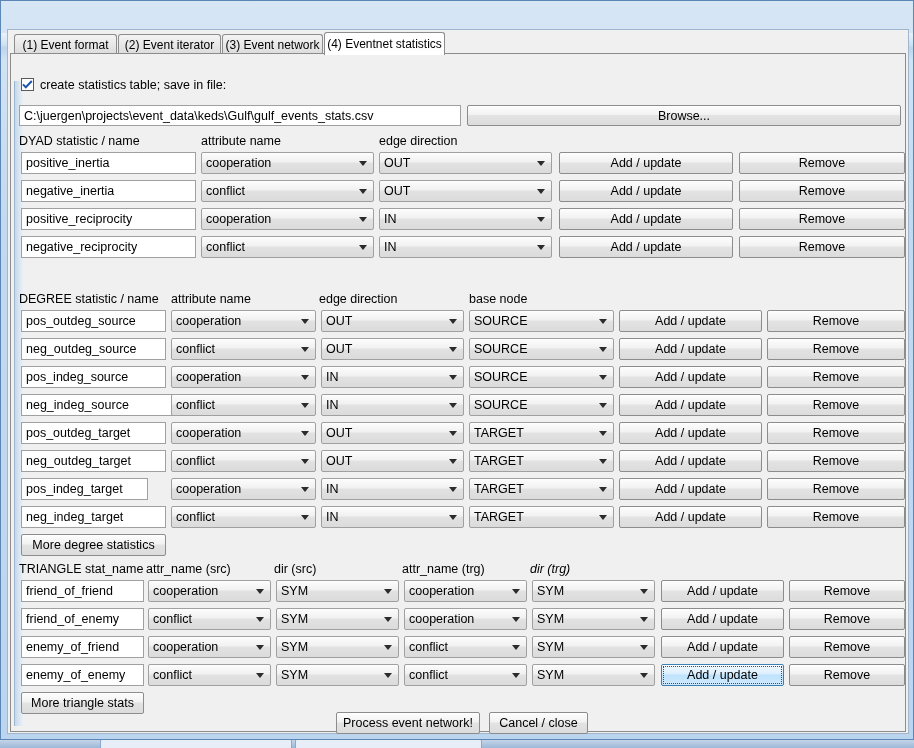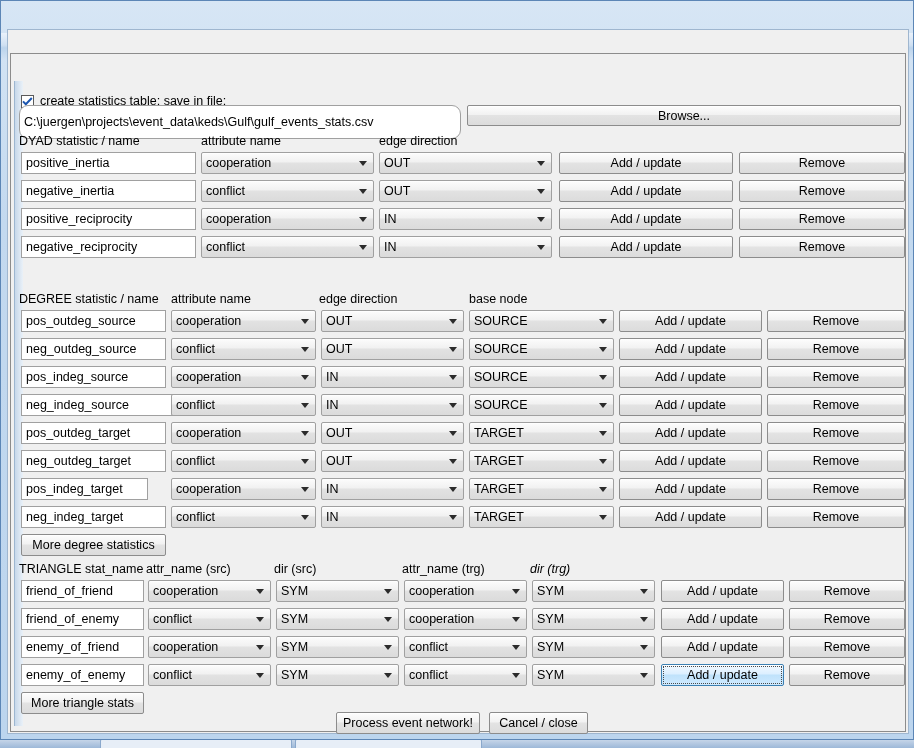--- a/index.html
+++ b/index.html
@@ -105,21 +105,21 @@
   }
 
   
   .rail {
     position: absolute; left: 3px; top: 27px; width: 8px; height: 645px;
     background: linear-gradient(90deg,#c7d8ea,#eaf1f8);
     border-left: 1px solid #9db6d0;
   }
 
   
-  .chk-row { position: absolute; left: 10px; top: 24px; display:flex; align-items:center; gap:6px;margin-top:16px; }
+  .chk-row { position: absolute; left: 10px; top: 24px; display:flex; align-items:flex-start; gap:6px; }
   .chkbox {
     width: 13px; height: 13px; background:#fff;
     border: 1px solid #5a5a5a; box-sizing: border-box;
     display:flex; align-items:center; justify-content:center;
     cursor:pointer;
   }
   .chkbox svg { display:block; }
   .chk-label { font-size: 12.5px; color:#000; }
 
   .textfield {
@@ -192,36 +192,42 @@
           <ellipse cx="9.4" cy="4" rx="1.5" ry="2.1" fill="#2a3fb8"></ellipse>
           <ellipse cx="6.3" cy="8.6" rx="3.5" ry="3.0" fill="#2a3fb8"></ellipse>
         </svg>
       </div>
       <div class="title-text">EventNetwork specification</div>
       <div class="close-btn">✕</div>
     </div>
 
     <div class="client">
 
+      <div class="tabstrip">
+        <div class="tab" style="left:4px;  width:103px;">(1) Event format</div>
+        <div class="tab" style="left:108px; width:103px;">(2) Event iterator</div>
+        <div class="tab" style="left:212px; width:101px;">(3) Event network</div>
+        <div class="tab active" style="left:314px; width:121px;">(4) Eventnet statistics</div>
+      </div>
       <div class="tabline"></div>
 
       <div class="panel">
 
         <div class="rail"></div>
 
         <div class="chk-row">
           <div class="chkbox">
             <svg width="11" height="9" viewBox="0 0 11 9">
               <path d="M1 4.4 L3.8 7.2 L9.8 1" stroke="#1b56b0" stroke-width="2" fill="none"></path>
             </svg>
           </div>
           <div class="chk-label">create statistics table; save in file:</div>
         </div>
 
-        <div class="textfield" style="left:8px; top:51px; width:442px; height:34px;border-radius:9px;">C:\juergen\projects\event_data\keds\Gulf\gulf_events_stats.csv</div>
+        <div class="textfield" style="left:8px; top:51px; width:442px; height:21px;">C:\juergen\projects\event_data\keds\Gulf\gulf_events_stats.csv</div>
         <div class="btn" style="left:456px; top:51px; width:434px; height:21px;">Browse...</div>
 
         <div class="collabel" style="left:8px;  top:80px;">DYAD statistic / name</div>
         <div class="collabel" style="left:190px; top:80px;">attribute name</div>
         <div class="collabel" style="left:368px; top:80px;">edge direction</div>
 
         <div class="textfield" style="left:10px; top:98px; width:175px; height:22px;">positive_inertia</div>
         <div class="combo" style="left:190px; top:98px; width:173px; height:22px;">
             <span>cooperation</span>
             <i class="arrow"></i>

